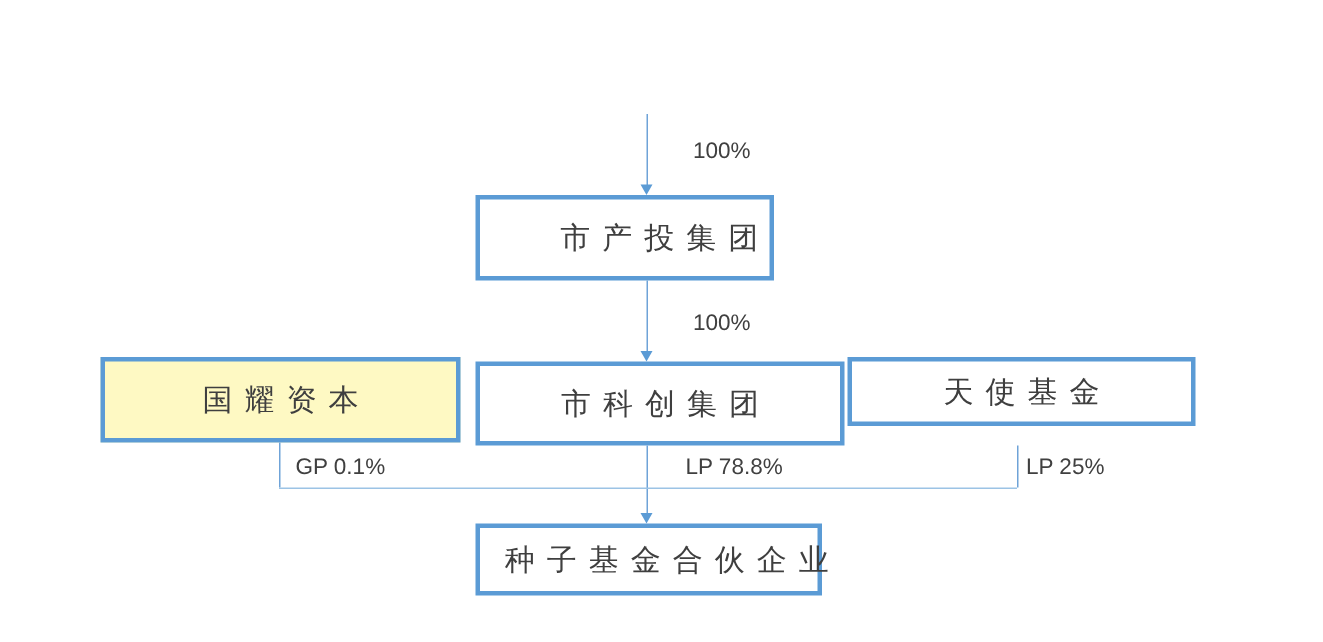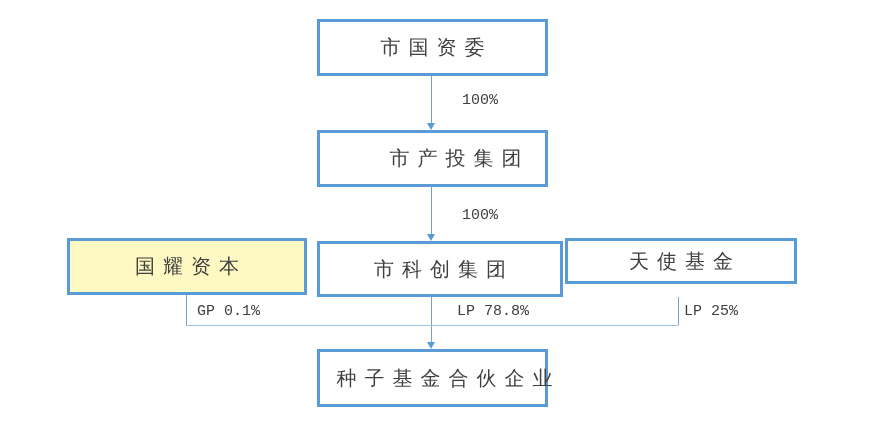--- a/index.html
+++ b/index.html
@@ -48,33 +48,33 @@
   .arrow-down {
     position: absolute;
     width: 0;
     height: 0;
     border-left: 4px solid transparent;
     border-right: 4px solid transparent;
     border-top: 7px solid #5B9BD5;
   }
   .edge-label {
     position: absolute;
-    font-family: Liberation Mono, monospace;
+    font-family: Liberation Sans, sans-serif;
     font-size: 15px;
     color: #404040;
     white-space: nowrap;
   }
 
   
   .n-top    { left: 317px; top: 19px;  width: 231px; height: 57px; }
-  .n-l2     { left: 317px; top: 130px; width: 231px; height: 57px; padding-left: 46px; }
+  .n-l2     { left: 317px; top: 130px; width: 199px; height: 57px; padding-left: 46px; }
   .n-gp     { left: 67px;  top: 238px; width: 240px; height: 57px; }
   .n-l3     { left: 317px; top: 241px; width: 246px; height: 56px; }
   .n-angel  { left: 565px; top: 238px; width: 232px; height: 46px; }
-  .n-bottom { left: 317px; top: 349px; width: 231px; height: 58px; padding-left: 24px; }
+  .n-bottom { left: 317px; top: 349px; width: 231px; height: 48px; padding-left: 24px; }
 
   
   .c-v1 { left: 431px; top: 76px;  height: 48px; }
   .a-1  { left: 427px; top: 123px; }
   .l-1  { left: 462px; top: 92px; }
 
   .c-v2 { left: 431px; top: 187px; height: 48px; }
   .a-2  { left: 427px; top: 234px; }
   .l-2  { left: 462px; top: 207px; }
 
@@ -86,23 +86,20 @@
 
   .l-gp    { left: 197px; top: 303px; }
   .l-lp1   { left: 457px; top: 303px; }
   .l-lp2   { left: 684px; top: 303px; }
 </style>
 </head>
 <body>
 
 <div class="canvas">
 
-  <div class="node n-top">
-    <span class="node-label">市国资委</span>
-  </div>
 
   <div class="node n-l2">
     <span class="node-label">市产投集团</span>
   </div>
 
   <div class="node green n-gp">
     <span class="node-label">国耀资本</span>
   </div>
 
   <div class="node n-l3">

